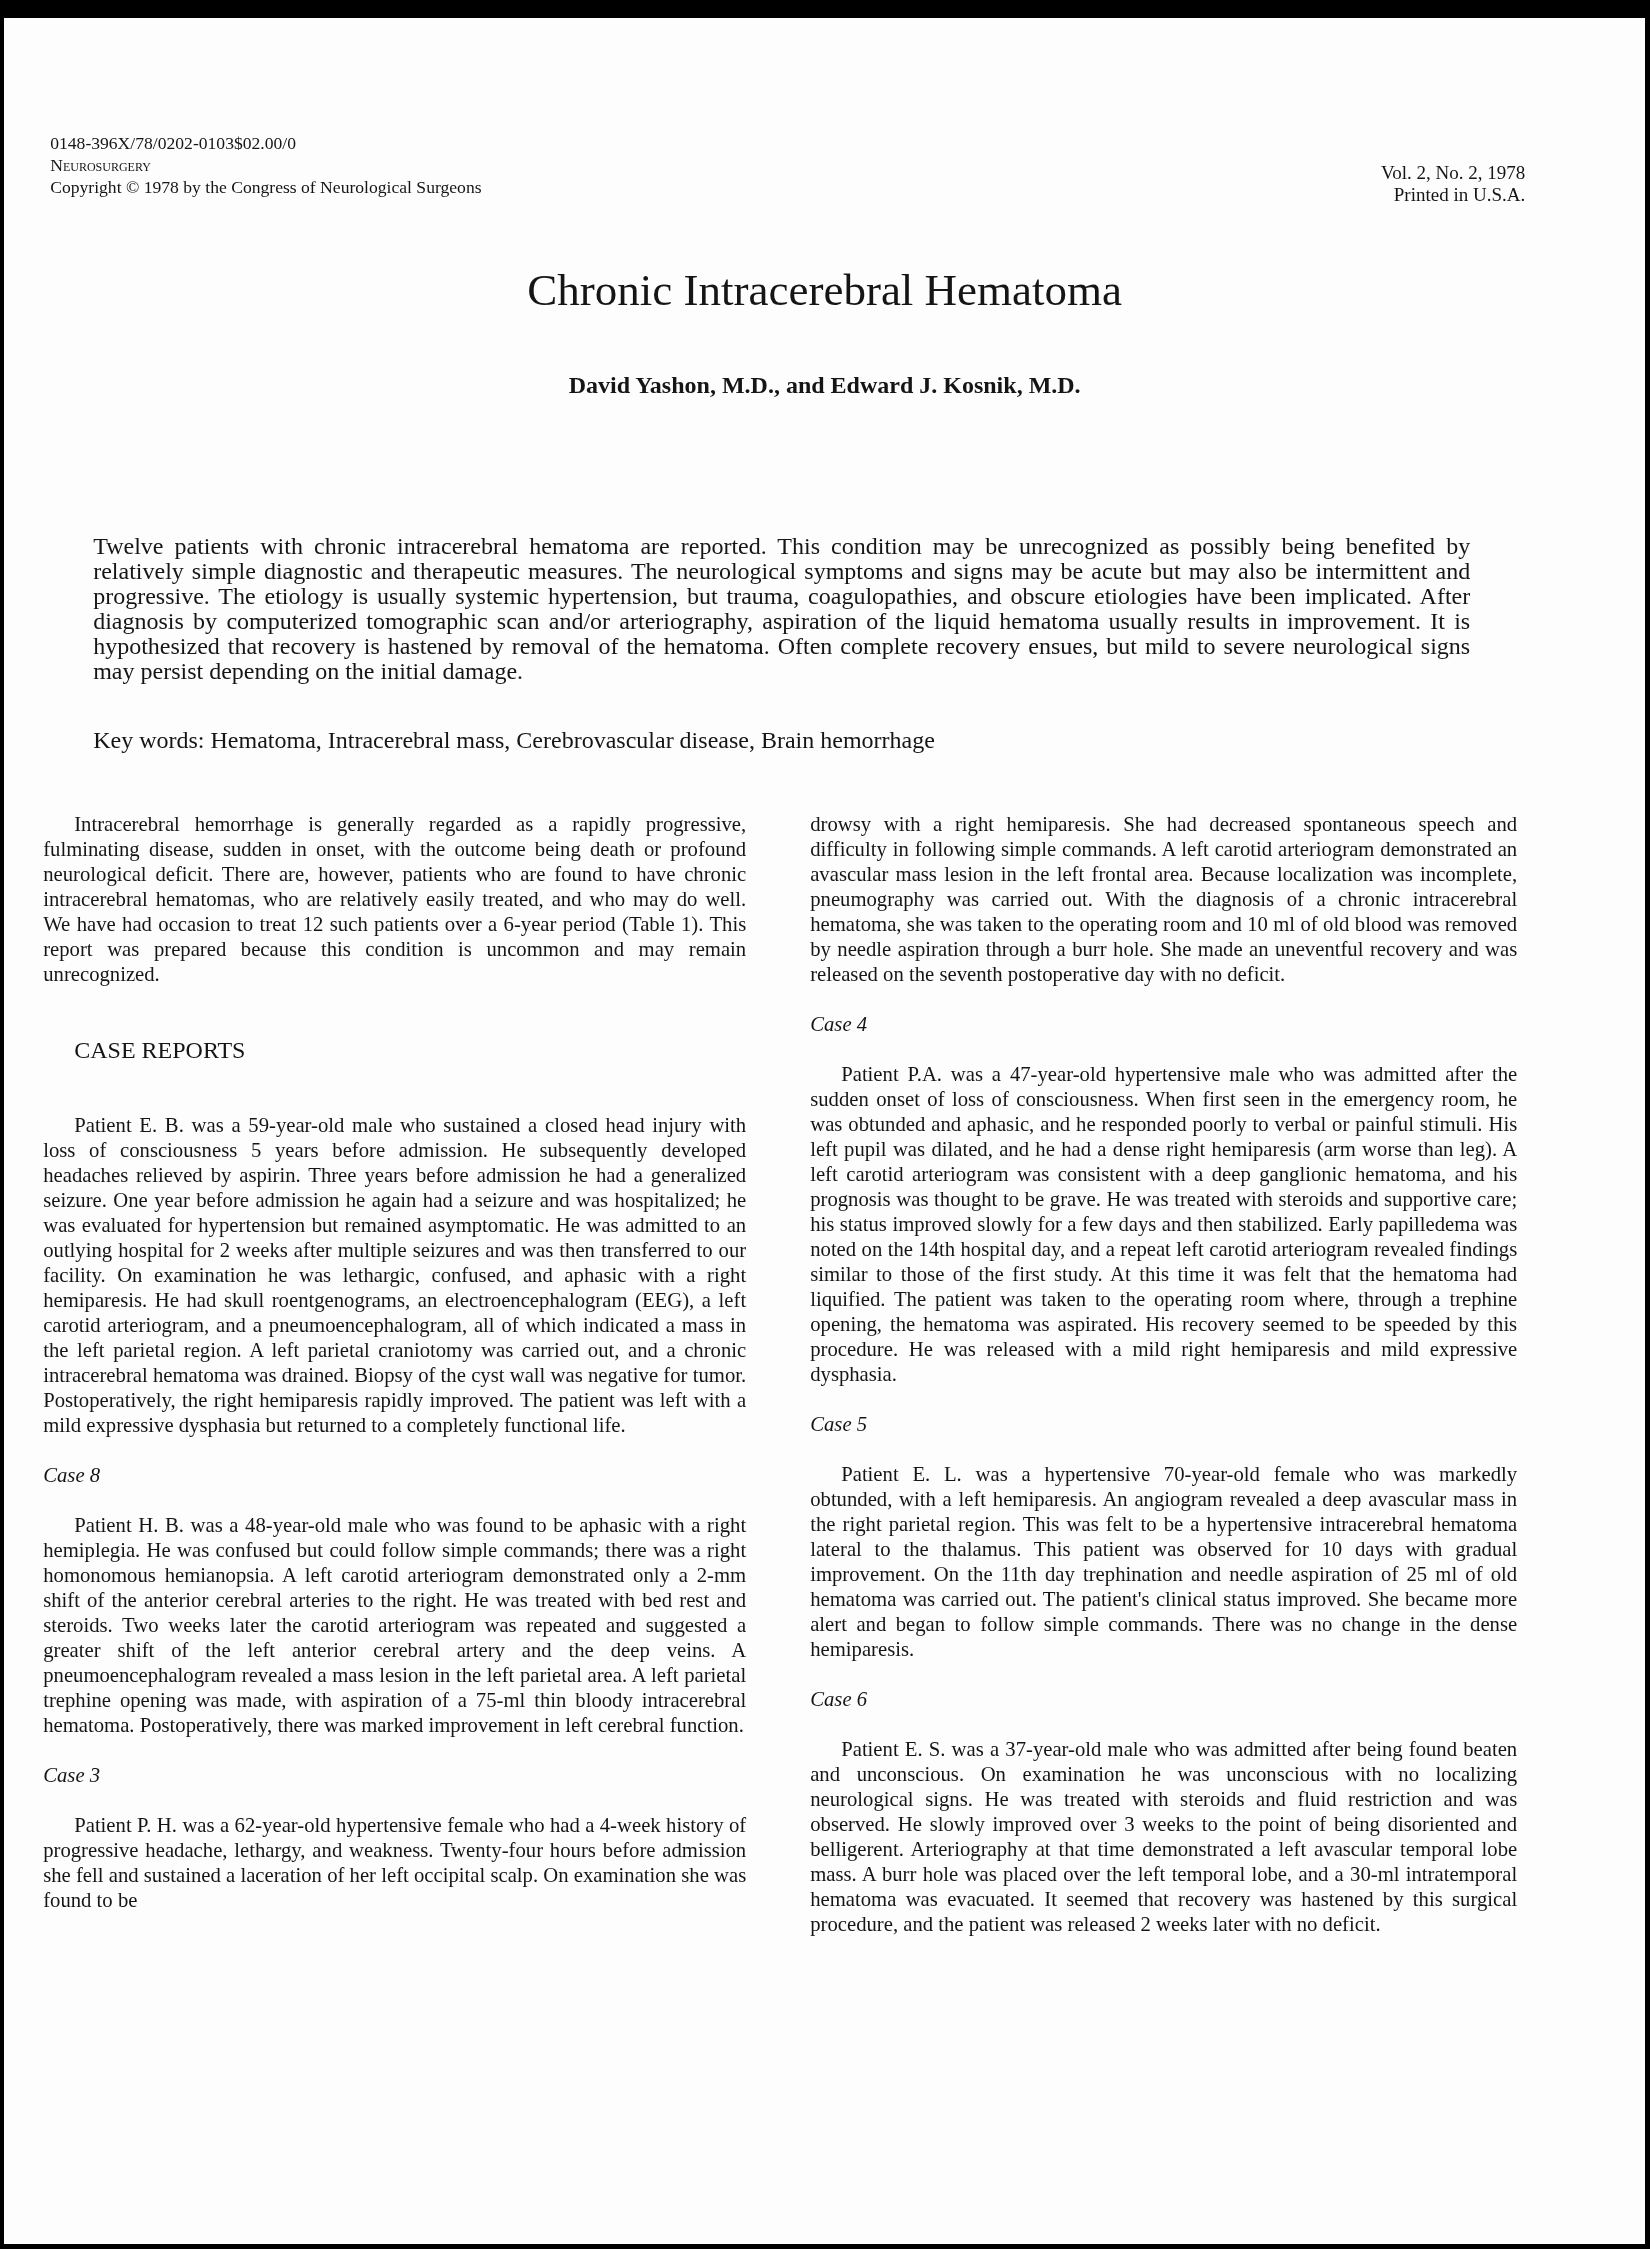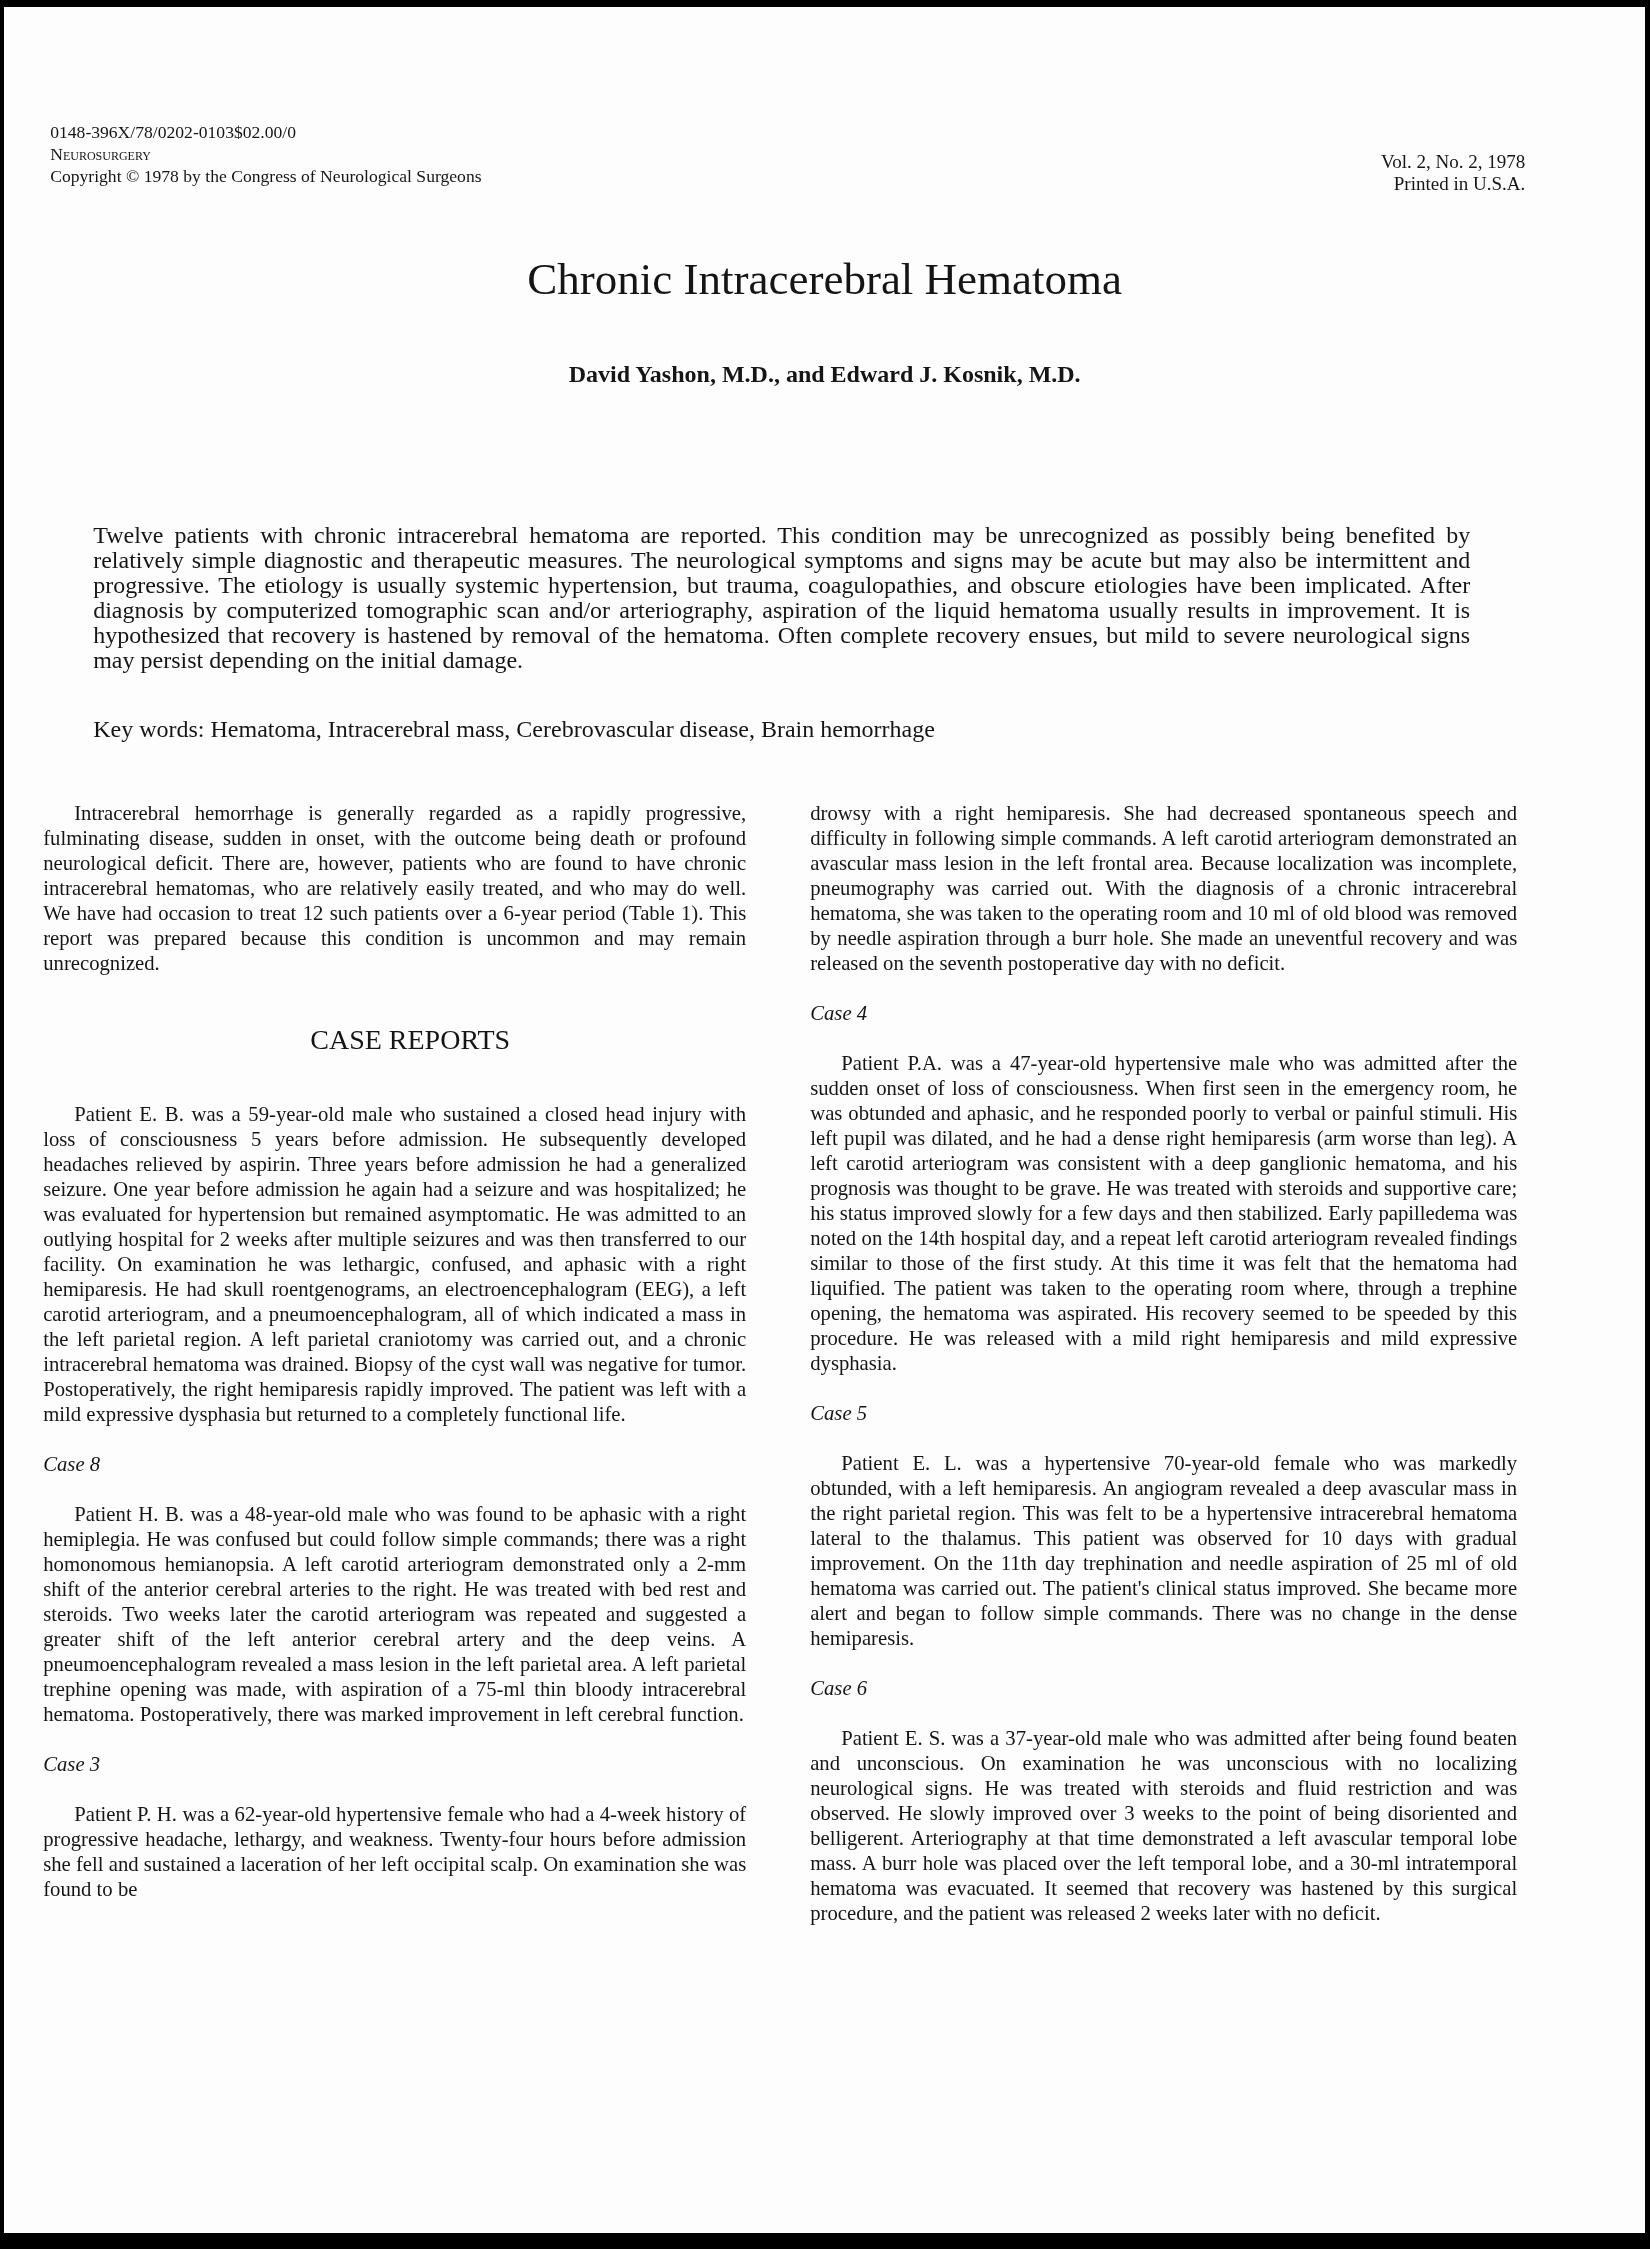--- a/index.html
+++ b/index.html
@@ -1,41 +1,41 @@
 <!DOCTYPE html>
 <html style="font-size:11.2px"><head>
 <meta charset="utf-8">
 <style>
   html, body { margin: 0; padding: 0; }
   body {
     width: 1651px; height: 2250px; background: #000; position: relative; overflow: hidden;
     font-family: "Liberation Serif", "DejaVu Serif", serif; color: #151515;
   }
   .page {
-    position: absolute; left: 4.2px; top: 7px; width: 1641px; height: 2226px;
+    position: absolute; left: 4.2px; top: 18px; width: 1641px; height: 2226px;
     background: #fdfdfd;
   }
   .abs { position: absolute; }
   .hdr-left { left: 46px; top: 114px; font-size: 17.6px; line-height: 22px; width: 633px; }
   .hdr-left .sc { font-variant: small-caps; }
   .hdr-right { right: 120px; top: 144px; font-size: 19px; line-height: 22px; text-align: right; width: 281px; }
   .title { left: 0; width: 1641px; top: 246px; text-align: center; font-size: 45px; letter-spacing: 0px; }
   .authors { left: 0; width: 1641px; top: 354px; text-align: center; font-size: 24px; font-weight: bold; }
   .affil { left: 0; width: 1641px; top: 394px; text-align: center; font-size: 22px; font-style: italic; }
   .abstract {
     left: 89px; top: 489px; width: 1377px; font-size: 24px; line-height: 25px; text-align: justify; margin-top: 27px;
   }
   .keywords { left: 89px; top: 709px; width: 1377px; font-size: 24px; }
   .col { top: 773px; font-size: 20.7px; line-height: 25px; text-align: justify; margin-top: 21px; }
   .col-left { left: 39px; width: 703px; }
   .col-right { left: 806px; width: 707px; }
   .col p { margin: 0; text-indent: 31px; }
   .col p.noindent { text-indent: 0; }
   .case-head { font-style: italic; margin: 0; text-indent: 0 !important; }
-  .section-head { text-align: center; font-size: 28px; margin: 0; font-family: Liberation Serif, serif; }
+  .section-head { text-align: left; font-size: 24px; margin: 0; font-family: Liberation Serif, serif; }
   .pageno { left: 0; width: 1641px; top: 2166px; text-align: center; font-size: 21px; }
 </style>
 </head>
 <body>
 
 <div class="page">
 
   <div class="abs hdr-left">
     <div>0148-396X/78/0202-0103$02.00/0</div>
     <div class="sc">Neurosurgery</div>

